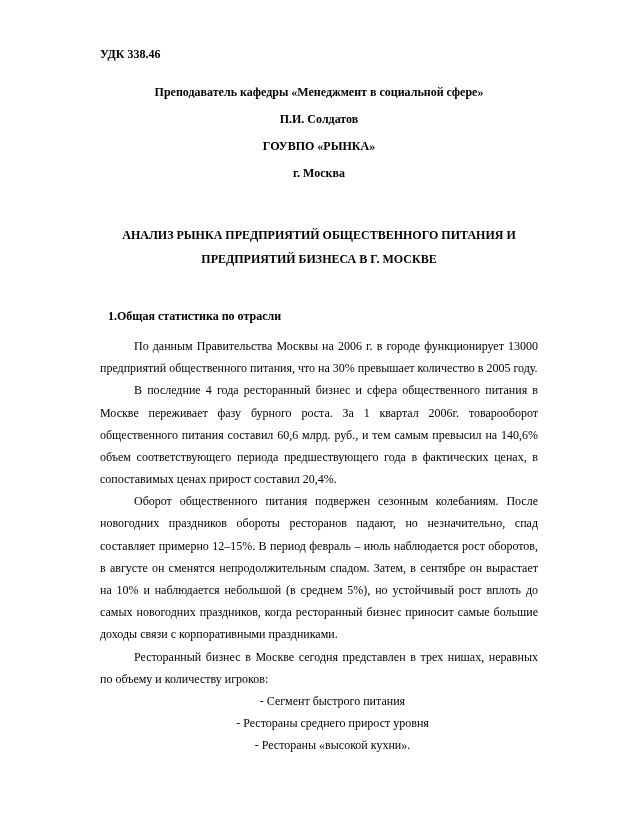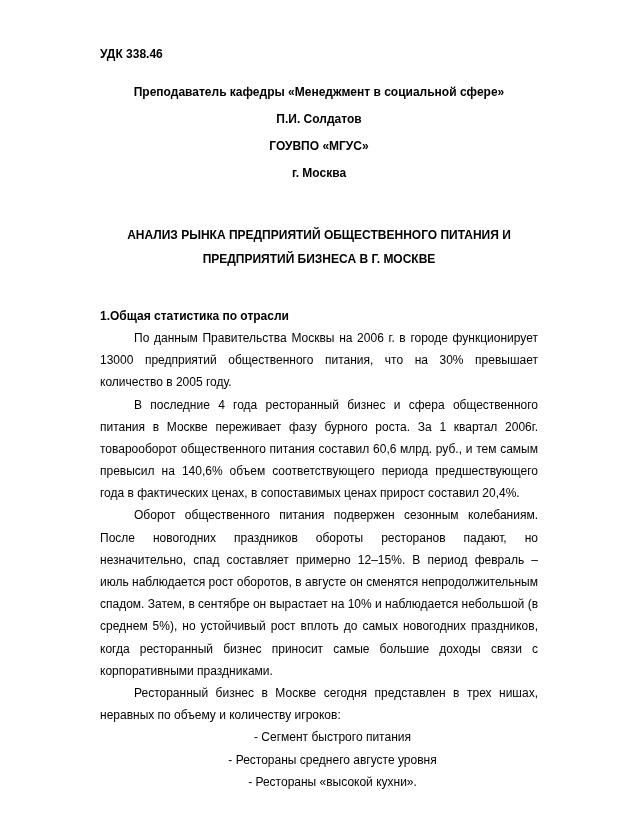--- a/index.html
+++ b/index.html
@@ -7,21 +7,21 @@
     padding: 0;
     background: #ffffff;
   }
   .page {
     position: relative;
     width: 634px;
     height: 800px;
     background: #ffffff;
     box-sizing: border-box;
     padding: 46px 96px 0 100px;
-    font-family: Liberation Sans, sans-serif;
+    font-family: Liberation Serif, serif;
     font-size: 12px;
     color: #000000;
     overflow: hidden;
   }
   .udc {
     font-weight: bold;
     margin: 0;
     line-height: 1.4;
   }
   .author-block {
@@ -39,21 +39,21 @@
     font-size: 12px;
     line-height: 2.0;
     margin: 36px 0 0 0;
   }
   .doc-title .line {
     display: block;
   }
   .section-heading {
     font-size: 12px;
     font-weight: bold;
-    margin: 0;
+    margin: 8px;
     line-height: 1.85;
   }
   .section-heading.first {
     margin-top: 34px;
   }
   .section-heading.second {
     margin-top: 20px;
   }
   .body-par {
     margin: 0;
@@ -71,36 +71,36 @@
 </head>
 <body>
 
 <div class="page">
 
   <p class="udc">УДК 338.46</p>
 
   <div class="author-block">
     <span class="line">Преподаватель кафедры «Менеджмент в социальной сфере»</span>
     <span class="line">П.И. Солдатов</span>
-    <span class="line">ГОУВПО «МГУС»</span>
+    <span class="line">ГОУВПО «РЫНКА»</span>
     <span class="line">г. Москва</span>
   </div>
 
   <h1 class="doc-title">
     <span class="line">АНАЛИЗ РЫНКА ПРЕДПРИЯТИЙ ОБЩЕСТВЕННОГО ПИТАНИЯ И</span>
     <span class="line">ПРЕДПРИЯТИЙ БИЗНЕСА В Г. МОСКВЕ</span>
   </h1>
 
   <section>
     <h2 class="section-heading first">1.Общая статистика по отрасли</h2>
     <p class="body-par">По данным Правительства Москвы на 2006 г. в городе функционирует 13000 предприятий общественного питания, что на 30% превышает количество в 2005 году.</p>
     <p class="body-par">В последние 4 года ресторанный бизнес и сфера общественного питания в Москве переживает фазу бурного роста. За 1 квартал 2006г. товарооборот общественного питания составил 60,6 млрд. руб., и тем самым превысил на 140,6% объем соответствующего периода предшествующего года в фактических ценах, в сопоставимых ценах прирост составил 20,4%.</p>
     <p class="body-par">Оборот общественного питания подвержен сезонным колебаниям. После новогодних праздников обороты ресторанов падают, но незначительно, спад составляет примерно 12–15%. В период февраль – июль наблюдается рост оборотов, в августе он сменятся непродолжительным спадом. Затем, в сентябре он вырастает на 10% и наблюдается небольшой (в среднем 5%), но устойчивый рост вплоть до самых новогодних праздников, когда ресторанный бизнес приносит самые большие доходы связи с корпоративными праздниками.</p>
   </section>
 
   <section>
     <p class="body-par">Ресторанный бизнес в Москве сегодня представлен в трех нишах, неравных по объему и количеству игроков:</p>
     <p class="list-item">- Сегмент быстрого питания</p>
-    <p class="list-item">- Рестораны среднего августе уровня</p>
+    <p class="list-item">- Рестораны среднего прирост уровня</p>
     <p class="list-item">- Рестораны «высокой кухни».</p>
   </section>
 
 </div>
 
 </body></html>

